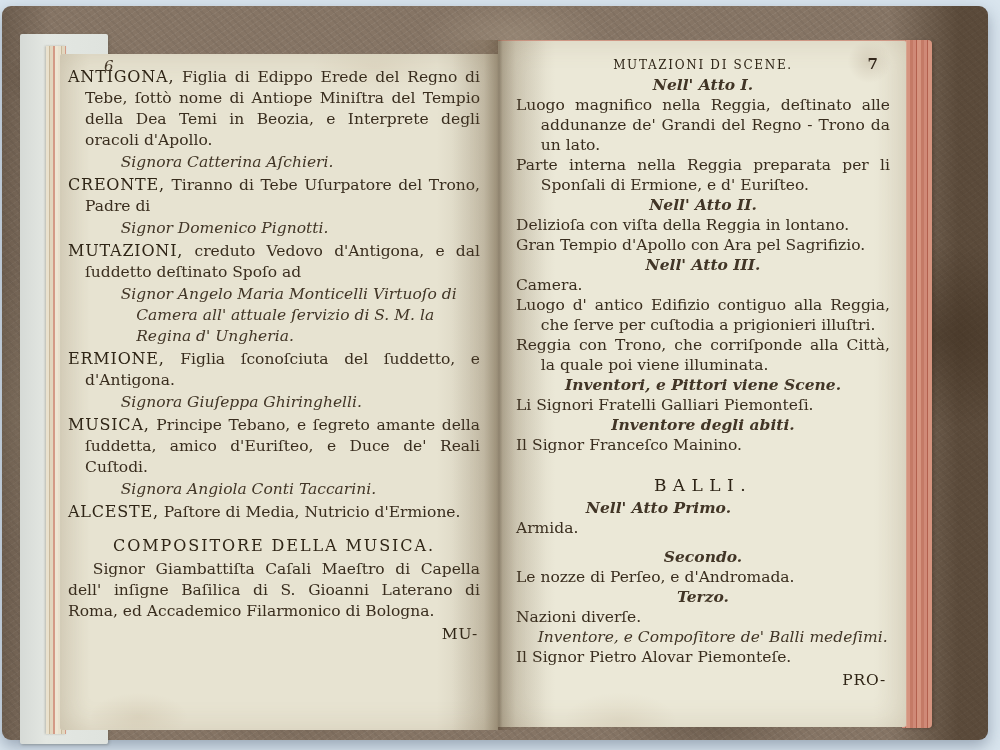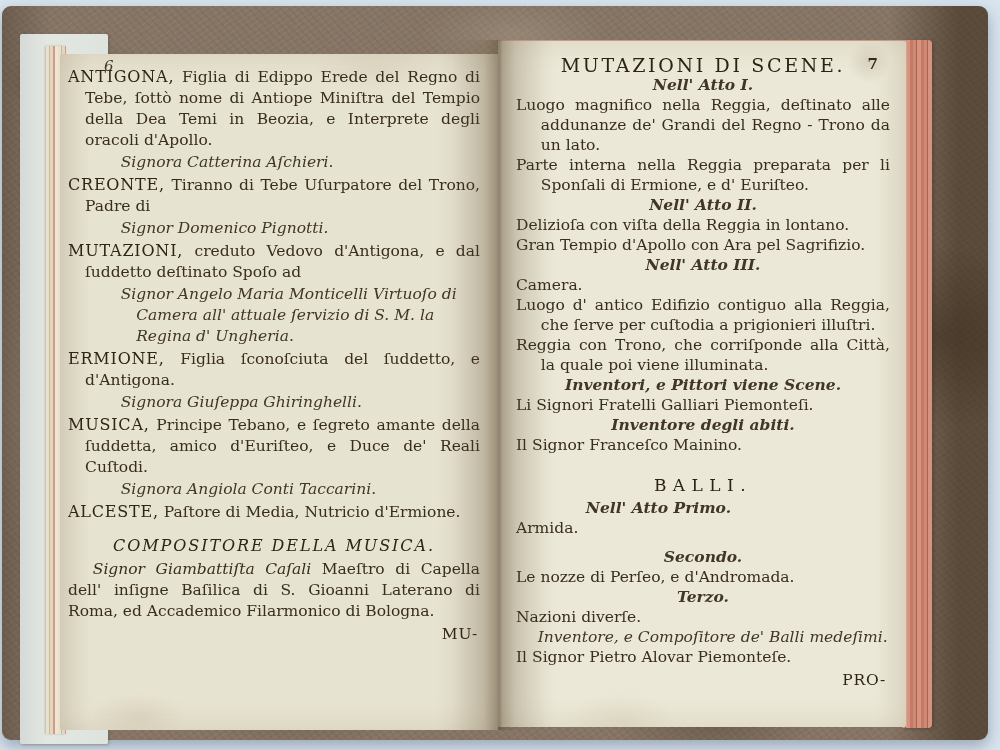--- a/index.html
+++ b/index.html
@@ -63,28 +63,28 @@
       rgba(70,54,34,.45) 50%, rgba(88,70,46,.26) 54%, rgba(105,86,58,.10) 68%, transparent);}
 
   
   .innerL{padding:12px 18px 0 8px;}
   .pnL{position:absolute;left:44px;top:2px;font-style:italic;font-size:15px;color:#46392a;}
   .pnR{position:absolute;right:28px;top:13px;font-weight:bold;font-size:15px;color:#33281c;}
   .titleL{text-align:center;letter-spacing:.45em;font-size:18.5px;color:#2d2315;margin:8px 0 9px 0;}
   .entry{margin:0 0 1px 0;text-align:justify;text-indent:-1.1em;padding-left:1.1em;}
   .entry .cap{letter-spacing:.05em;font-size:16px;color:#2f2516;}
   .performer{margin:0 0 1px 3.4em;padding-left:1em;text-indent:-1em;font-style:italic;color:#413526;}
-  .subhead{text-align:center;letter-spacing:.12em;font-size:16px;color:#2f2516;margin:12px 0 3px 0;font-style:italic;}
+  .subhead{text-align:center;letter-spacing:.12em;font-size:16px;color:#2f2516;margin:12px 0 3px 0;}
   .composer{margin:0;text-align:justify;text-indent:1.6em;}
-  .composer .it{font-style:italic;}
+  .composer .it{}
   .catchL{ text-align:right;margin:2px 2px 0 0;letter-spacing:.05em;color:#2f2516;}
 
   
   .innerR{padding:10px 16px 0 18px;position:relative;}
-  .titleR{text-align:center;letter-spacing:.14em;font-size:19px;color:#2d2315;margin:4px 0 0 0;}
+  .titleR{text-align:center;letter-spacing:.14em;font-size:12px;color:#2d2315;margin:4px 0 0 0;}
   .ln{margin:0;}
   .b{text-align:justify;text-indent:-1.6em;padding-left:1.6em;}
   .ci{text-align:center;font-style:italic;color:#413526;font-weight:bold;}
   .li{font-style:italic;margin-left:4.5em;color:#413526;font-weight:bold;}
   .ii{font-style:italic;margin-left:1.4em;color:#413526;}
   .h{text-align:center;letter-spacing:.38em;font-size:17px;color:#2d2315;margin-top:20px;margin-bottom:3px;}
   .mt1{margin-top:9px;}
   .catchR{text-align:right;margin:3px 4px 0 0;letter-spacing:.05em;color:#2f2516;}
 </style>
 </head>

